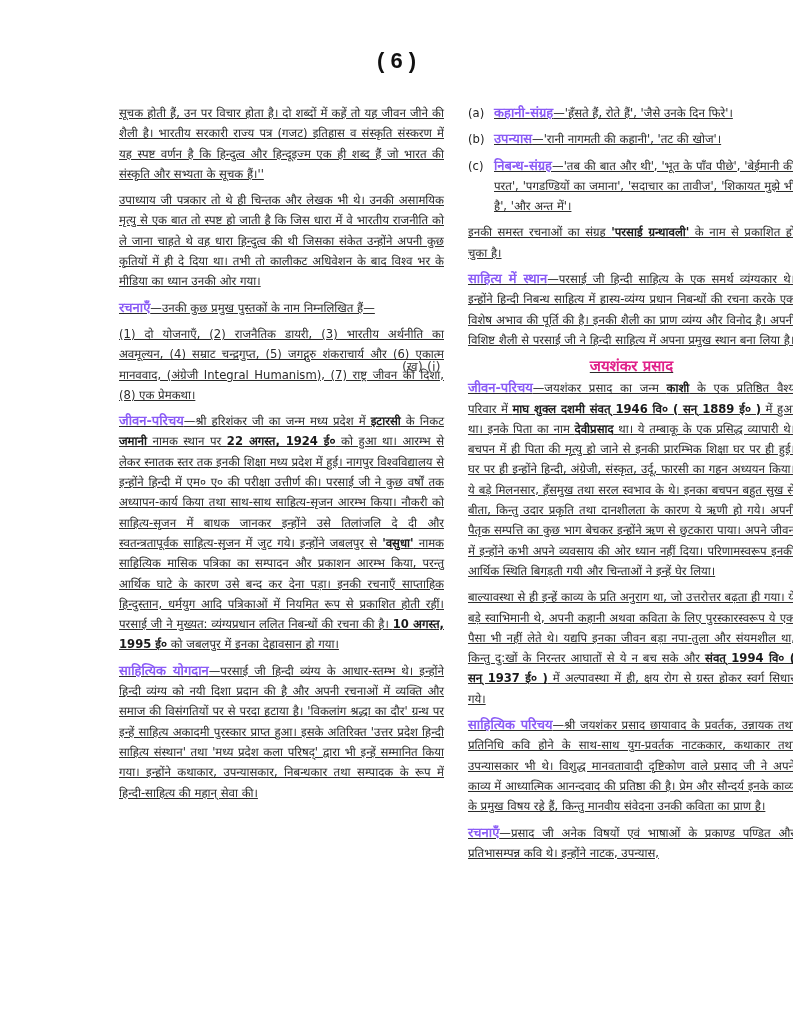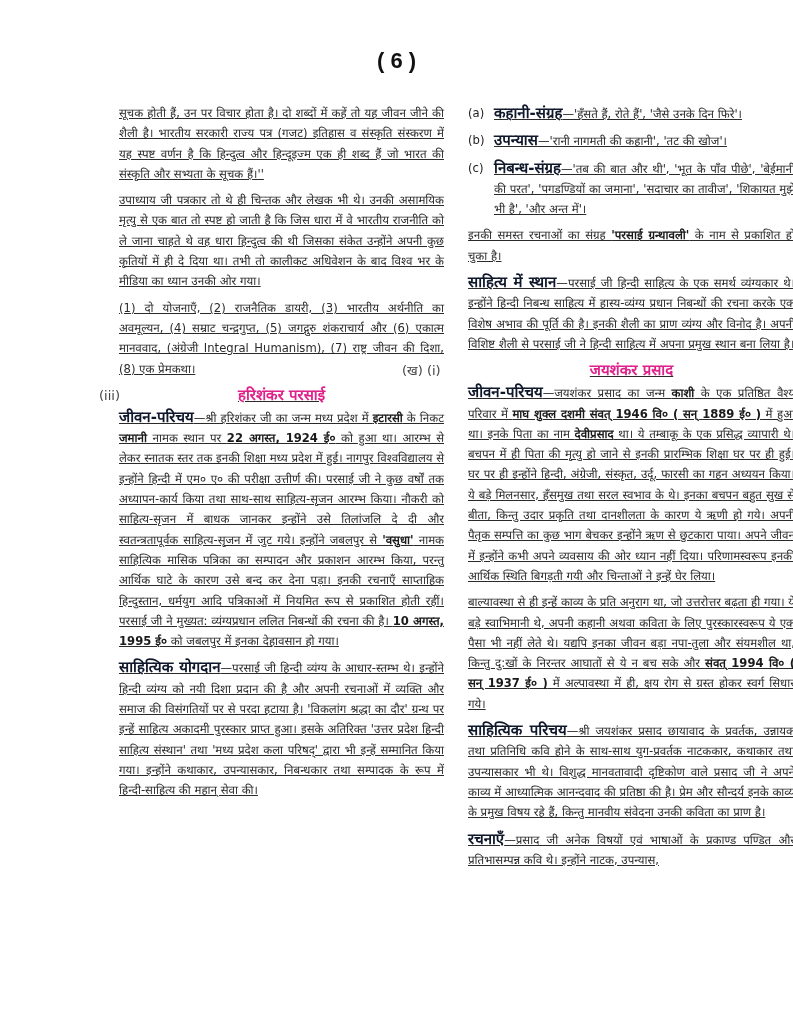--- a/index.html
+++ b/index.html
@@ -9,43 +9,40 @@
     color: #2a2a2a;
   }
   .page-number {
     position: absolute; top: 48px; left: 0; width: 793px; text-align: center;
     font-family: "Liberation Sans", sans-serif; font-weight: bold; font-size: 22px; color: #111;
   }
   .col { position: absolute; top: 103px; font-size: 11.6px; line-height: 20.3px; text-align: justify; text-decoration: underline; }
   .col-left { left: 119px; width: 325px; }
   .col-right { left: 468px; width: 327px; }
   p { margin: 0 0 6px 0; }
-  .hd { color: #0f172a; font-weight: bold; font-size: 15px; }
+  .hd { color: #8b5cf6; font-weight: bold; font-size: 13px; }
   .b { font-weight: bold; color: #1a1a1a; }
   .title {
     color: #e0218a; font-weight: bold; font-size: 15px; text-align: center; position: relative; margin: 2px 0 2px 0; line-height: 20px;
   }
   .marker { position: absolute; font-size: 13px; color: #444; font-weight: normal; }
   .list-item { position: relative; padding-left: 26px; margin-bottom: 6px; }
   .list-item .lbl { position: absolute; left: 0; top: 0; color: #222; }
 </style>
 </head>
 <body>
 
 <div class="page-number">( 6 )</div>
 
 <div class="col col-left">
   <p>सूचक होती हैं, उन पर विचार होता है। दो शब्दों में कहें तो यह जीवन जीने की शैली है। भारतीय सरकारी राज्य पत्र (गजट) इतिहास व संस्कृति संस्करण में यह स्पष्ट वर्णन है कि हिन्दुत्व और हिन्दूइज्म एक ही शब्द हैं जो भारत की संस्कृति और सभ्यता के सूचक हैं।''</p>
   <p>उपाध्याय जी पत्रकार तो थे ही चिन्तक और लेखक भी थे। उनकी असामयिक मृत्यु से एक बात तो स्पष्ट हो जाती है कि जिस धारा में वे भारतीय राजनीति को ले जाना चाहते थे वह धारा हिन्दुत्व की थी जिसका संकेत उन्होंने अपनी कुछ कृतियों में ही दे दिया था। तभी तो कालीकट अधिवेशन के बाद विश्व भर के मीडिया का ध्यान उनकी ओर गया।</p>
+  <p><span class="hd">रचनाएँ</span><span>—उनकी कुछ प्रमुख पुस्तकों के नाम निम्नलिखित हैं—</span></p>
   <p>(1) दो योजनाएँ, (2) राजनैतिक डायरी, (3) भारतीय अर्थनीति का अवमूल्यन, (4) सम्राट चन्द्रगुप्त, (5) जगद्गुरु शंकराचार्य और (6) एकात्म मानववाद, (अंग्रेजी Integral Humanism), (7) राष्ट्र जीवन की दिशा, (8) एक प्रेमकथा।</p>
 
-  <div class="title">
-    <span class="marker" style="left:-20px; top:1px;">(iii)</span>
-    <span>हरिशंकर परसाई</span>
-  </div>
 
   <p><span class="hd">जीवन-परिचय</span><span>—श्री हरिशंकर जी का जन्म मध्य प्रदेश में </span><span class="b">इटारसी</span><span> के निकट </span><span class="b">जमानी</span><span> नामक स्थान पर </span><span class="b">22 अगस्त, 1924 ई०</span><span> को हुआ था। आरम्भ से लेकर स्नातक स्तर तक इनकी शिक्षा मध्य प्रदेश में हुई। नागपुर विश्वविद्यालय से इन्होंने हिन्दी में एम० ए० की परीक्षा उत्तीर्ण की। परसाई जी ने कुछ वर्षों तक अध्यापन-कार्य किया तथा साथ-साथ साहित्य-सृजन आरम्भ किया। नौकरी को साहित्य-सृजन में बाधक जानकर इन्होंने उसे तिलांजलि दे दी और स्वतन्त्रतापूर्वक साहित्य-सृजन में जुट गये। इन्होंने जबलपुर से </span><span class="b">'वसुधा'</span><span> नामक साहित्यिक मासिक पत्रिका का सम्पादन और प्रकाशन आरम्भ किया, परन्तु आर्थिक घाटे के कारण उसे बन्द कर देना पड़ा। इनकी रचनाएँ साप्ताहिक हिन्दुस्तान, धर्मयुग आदि पत्रिकाओं में नियमित रूप से प्रकाशित होती रहीं। परसाई जी ने मुख्यत: व्यंग्यप्रधान ललित निबन्धों की रचना की है। </span><span class="b">10 अगस्त, 1995 ई०</span><span> को जबलपुर में इनका देहावसान हो गया।</span></p>
 
   <p><span class="hd">साहित्यिक योगदान</span><span>—परसाई जी हिन्दी व्यंग्य के आधार-स्तम्भ थे। इन्होंने हिन्दी व्यंग्य को नयी दिशा प्रदान की है और अपनी रचनाओं में व्यक्ति और समाज की विसंगतियों पर से परदा हटाया है। 'विकलांग श्रद्धा का दौर' ग्रन्थ पर इन्हें साहित्य अकादमी पुरस्कार प्राप्त हुआ। इसके अतिरिक्त 'उत्तर प्रदेश हिन्दी साहित्य संस्थान' तथा 'मध्य प्रदेश कला परिषद्' द्वारा भी इन्हें सम्मानित किया गया। इन्होंने कथाकार, उपन्यासकार, निबन्धकार तथा सम्पादक के रूप में हिन्दी-साहित्य की महान् सेवा की।</span></p>
 
 </div>
 
 <div class="col col-right">
   <div class="list-item"><span class="lbl">(a)</span><span class="hd">कहानी-संग्रह</span><span>—'हँसते हैं, रोते हैं', 'जैसे उनके दिन फिरे'।</span></div>
   <div class="list-item"><span class="lbl">(b)</span><span class="hd">उपन्यास</span><span>—'रानी नागमती की कहानी', 'तट की खोज'।</span></div>

